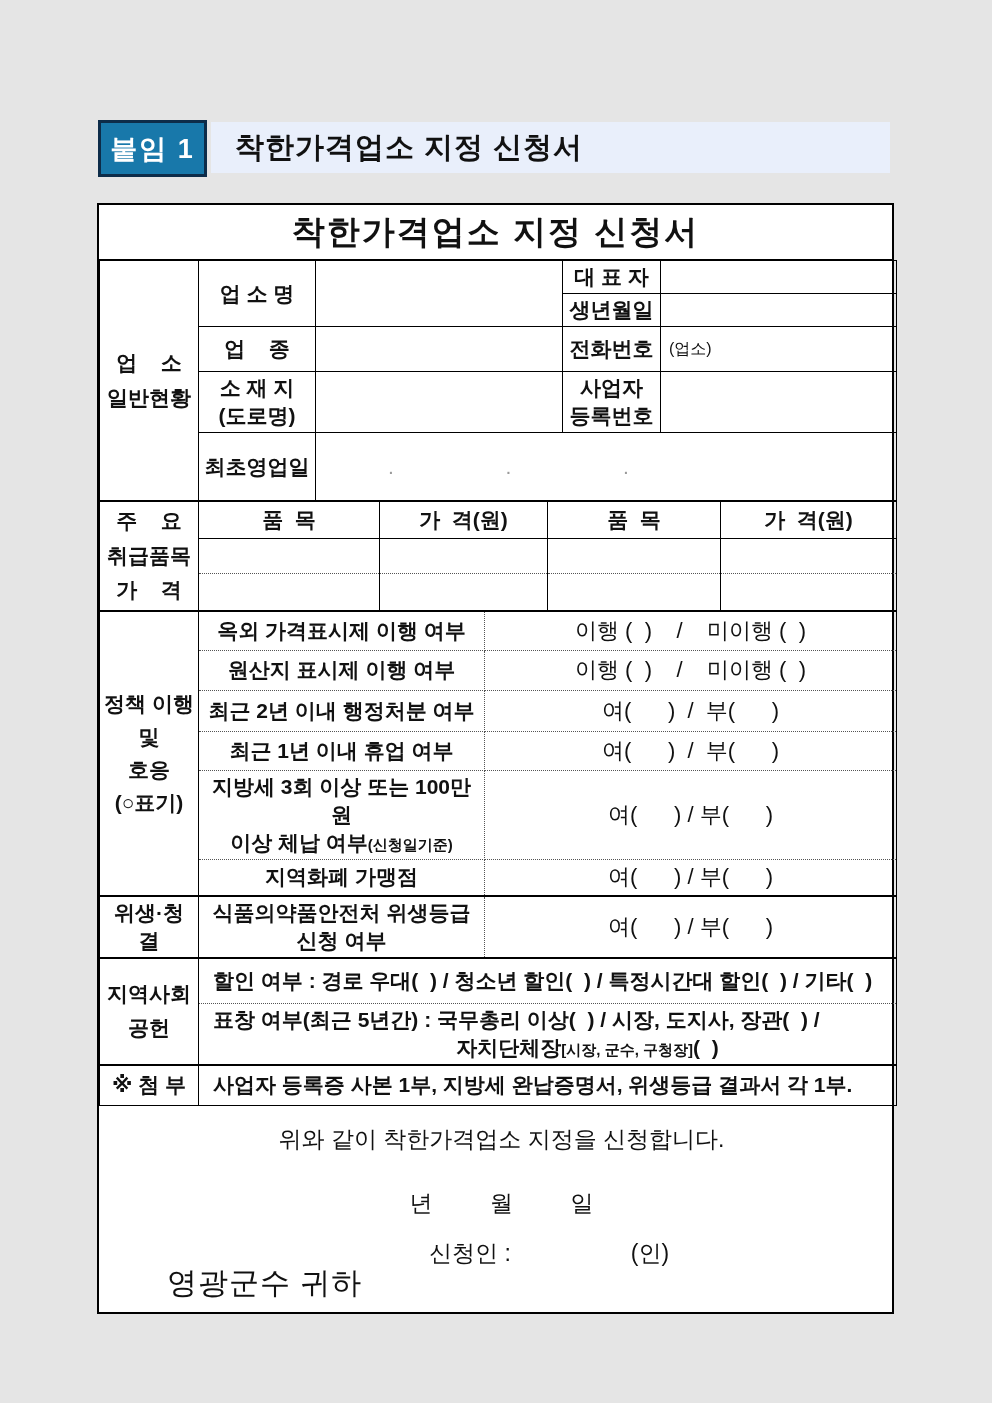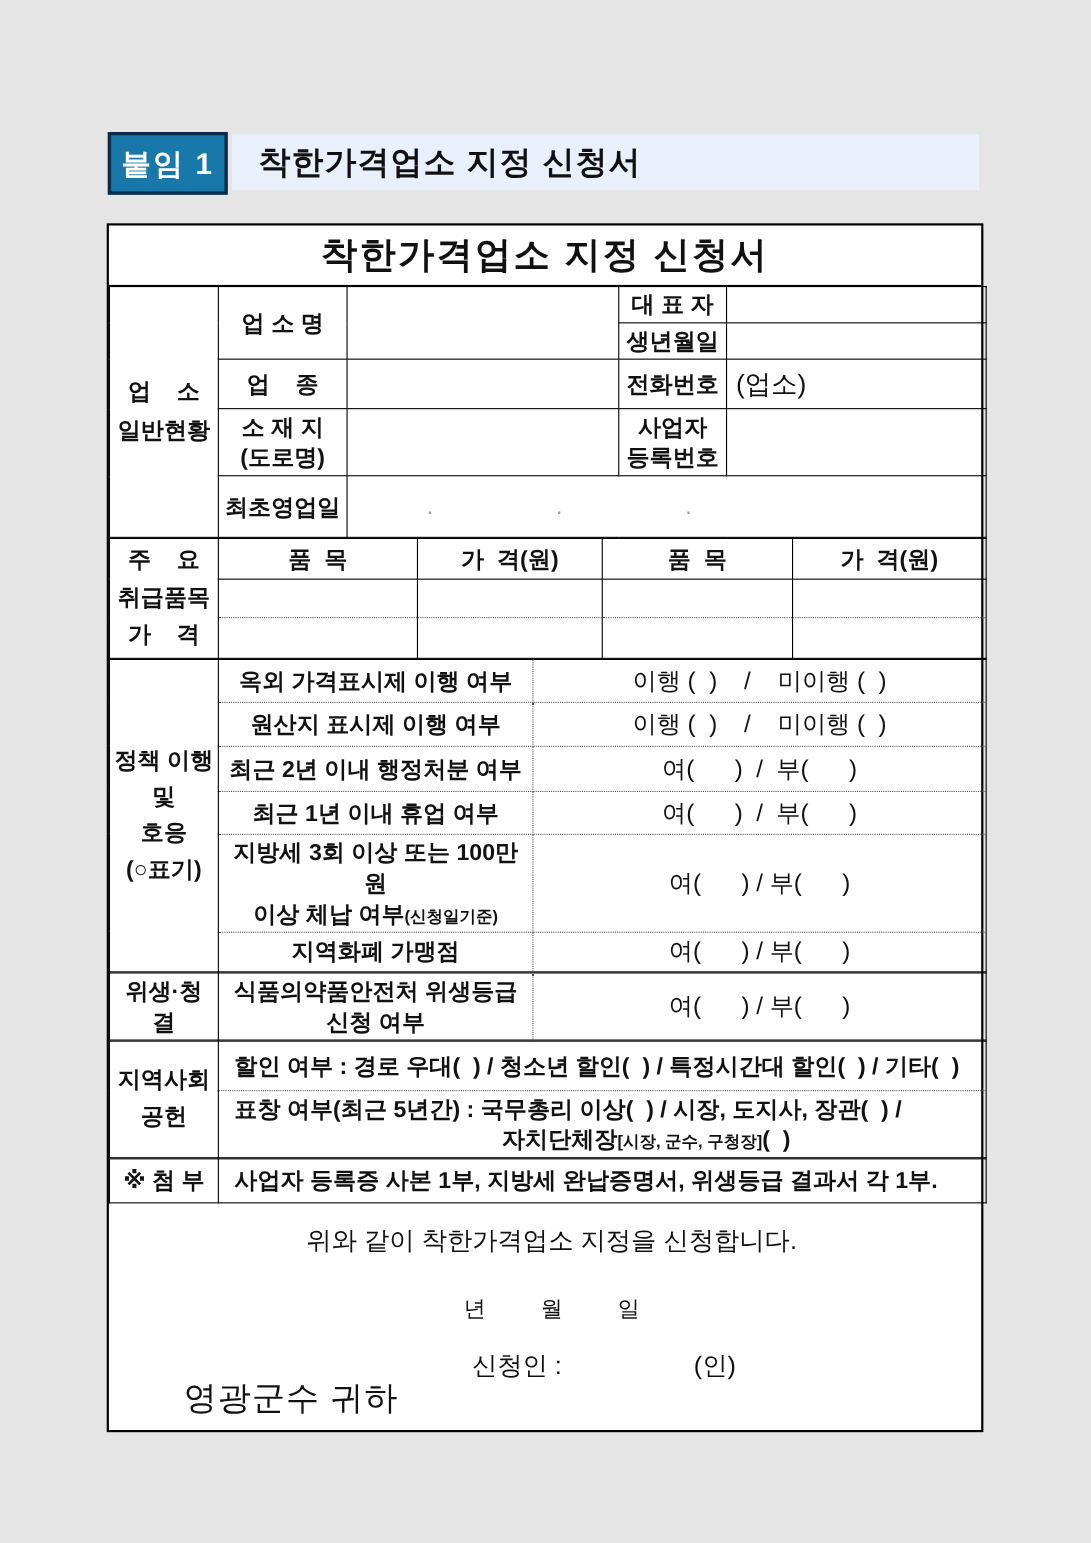--- a/index.html
+++ b/index.html
@@ -33,37 +33,37 @@
     border-bottom:1px solid #000;
   }
   table { border-collapse:collapse; table-layout:fixed; width:100%; }
   td {
     border:1px solid #000; font-size:21px; font-weight:bold; color:#111;
     text-align:center; vertical-align:middle; padding:2px 4px; box-sizing:border-box;
     overflow:hidden;
   }
   .pre { white-space:pre-wrap; }
   .input { font-weight:normal; }
-  .val-left { text-align:left; font-weight:normal; font-size:24px; padding-left:8px; }
+  .val-left { text-align:left; font-weight:normal; font-size:16px; padding-left:8px; }
   .dots { text-align:left; padding-left:72px; color:#9a9a9a; font-weight:normal; letter-spacing:2px; }
   .choice { font-weight:normal; font-size:22px; }
   .left { text-align:left; padding-left:14px; }
   .small { font-size:15px; font-weight:inherit; }
   .seclabel { line-height:1.65;margin-left:35px; }
   .seclabel div { white-space:pre; }
   .policy-label div { line-height:33px; white-space:pre; }
   .dot-b { border-bottom:1px dotted #555; }
   .dot-t { border-top:1px dotted #555; }
   .dot-r { border-right:1px dotted #555;margin-top:42px; }
   .dot-l { border-left:1px dotted #555; }
   .award2 { text-align:center; padding-left:70px; }
   
   .closing { position:relative; height:206px; font-weight:normal;margin-left:12px; }
   .closing .statement { position:absolute; top:18px; width:100%; text-align:center; font-size:23px; }
-  .closing .dateline  { position:absolute; top:82px; width:100%; text-align:center; font-size:20px; white-space:pre; }
+  .closing .dateline  { position:absolute; top:82px; width:100%; text-align:center; font-size:23px; white-space:pre; }
   .closing .applicant-line { position:absolute; top:132px; left:318px; font-size:23px; display:flex; gap:120px; }
   .closing .recipient { position:absolute; left:56px; bottom:8px; font-size:30px; letter-spacing:1px; }
 </style>
 </head>
 <body>
 
 <div class="page">
 
   <div class="badge">
     <span>붙임 1</span>
@@ -110,21 +110,21 @@
           <div class="pre">소 재 지</div>
           <div>(도로명)</div>
         </td>
         <td class="input"></td>
         <td>
           <div>사업자</div>
           <div>등록번호</div>
         </td>
         <td class="input"></td>
       </tr>
-      <tr style="height:56px">
+      <tr style="height:68px">
         <td>최초영업일</td>
         <td colspan="3" class="dots pre">.              .              .</td>
       </tr>
     </tbody>
       </table>
 
     <table>
       <colgroup>
           <col style="width:99px">
           <col style="width:181px">

